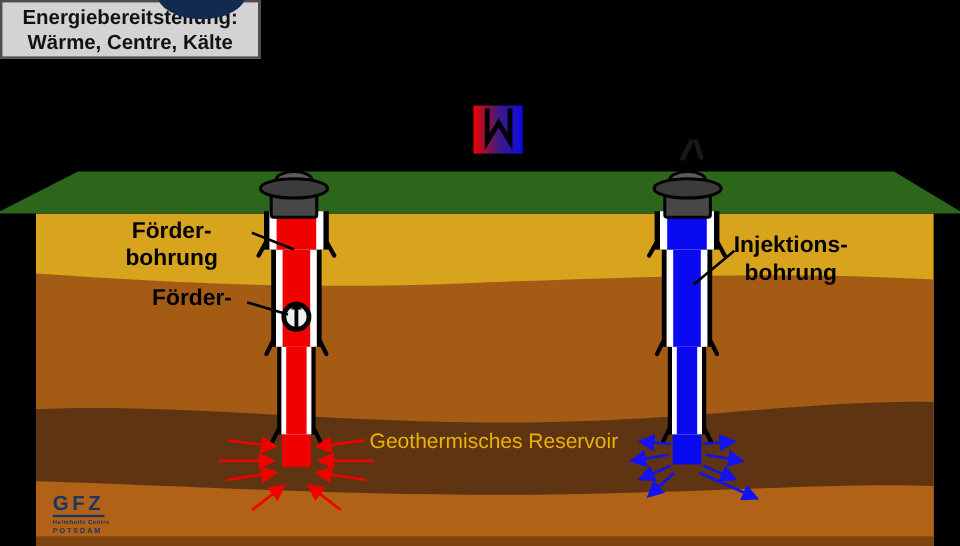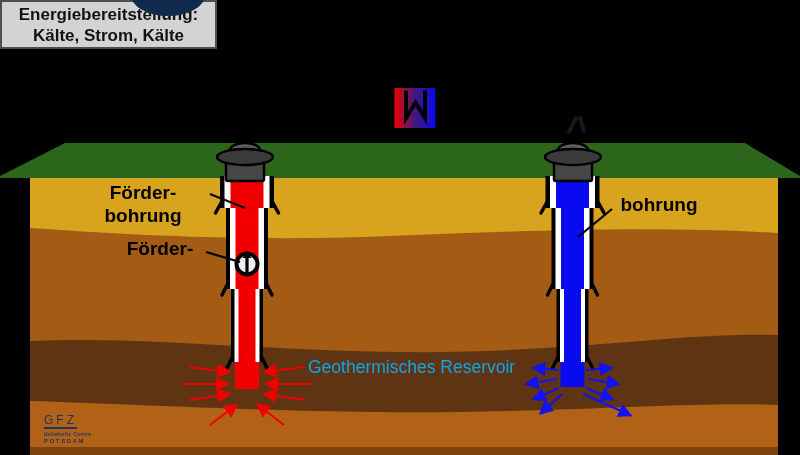--- a/index.html
+++ b/index.html
@@ -9,23 +9,23 @@
   .box-energie{left:310px;top:3px;width:217px;height:49px;background:#d3d3d3;
       border:2px solid #4e4e4e;box-sizing:border-box;display:flex;flex-direction:column;
       justify-content:center;text-align:center;
       font-weight:bold;font-size:17px;line-height:21px;color:#121212;}
   .lbl{position:absolute;font-weight:bold;font-size:19px;line-height:23px;
       color:#000;text-align:center;}
   .lbl-fb{left:95px;top:181px;width:96px;}
   .lbl-fp{left:112px;top:237px;width:96px;}
   .lbl-ib{left:602px;top:193px;width:114px;}
   .lbl-res{position:absolute;left:308px;top:357px;width:230px;font-size:17.5px;
-      font-weight:normal;color:#0ea5e9;text-align:left;}
+      font-weight:normal;color:#eab308;text-align:left;}
   .logo{position:absolute;left:44px;top:411px;width:70px;color:#1c3565;line-height:1;}
-  .logo .gfz{display:inline-block;font-weight:normal;font-size:12px;letter-spacing:3px;
+  .logo .gfz{display:inline-block;font-weight:bold;font-size:17px;letter-spacing:3px;
       border-bottom:2px solid #1c3565;padding-bottom:1px;}
   .logo .sub1{font-weight:bold;font-size:5px;letter-spacing:0.4px;margin-top:3px;}
   .logo .sub2{font-weight:bold;font-size:6px;letter-spacing:1.6px;margin-top:1px;}
 </style>
 </head>
 <body>
 
 <div id="stage">
 
   <svg id="scene" width="800" height="455" viewBox="0 0 800 455">
@@ -155,33 +155,34 @@
 
     <g stroke="#000" stroke-width="2.2">
       <line x1="210" y1="194" x2="245" y2="208"></line>
       <line x1="206" y1="252" x2="240" y2="262"></line>
       <line x1="612" y1="209" x2="578" y2="237"></line>
     </g>
   </svg>
 
   <div class="box-energie">
     <div>Energiebereitstellung:</div>
-    <div>Kälte, Strom, Kälte</div>
+    <div>Wärme, Centre, Kälte</div>
   </div>
 
   <div class="lbl lbl-fb">
     <div>Förder-</div>
     <div>bohrung</div>
   </div>
 
   <div class="lbl lbl-fp">
     <div>Förder-</div>
   </div>
 
   <div class="lbl lbl-ib">
+    <div>Injektions-</div>
     <div>bohrung</div>
   </div>
 
   <div class="lbl-res">Geothermisches Reservoir</div>
 
   <div class="logo">
     <div class="gfz">GFZ</div>
     <div class="sub1">Helmholtz Centre</div>
     <div class="sub2">POTSDAM</div>
   </div>

